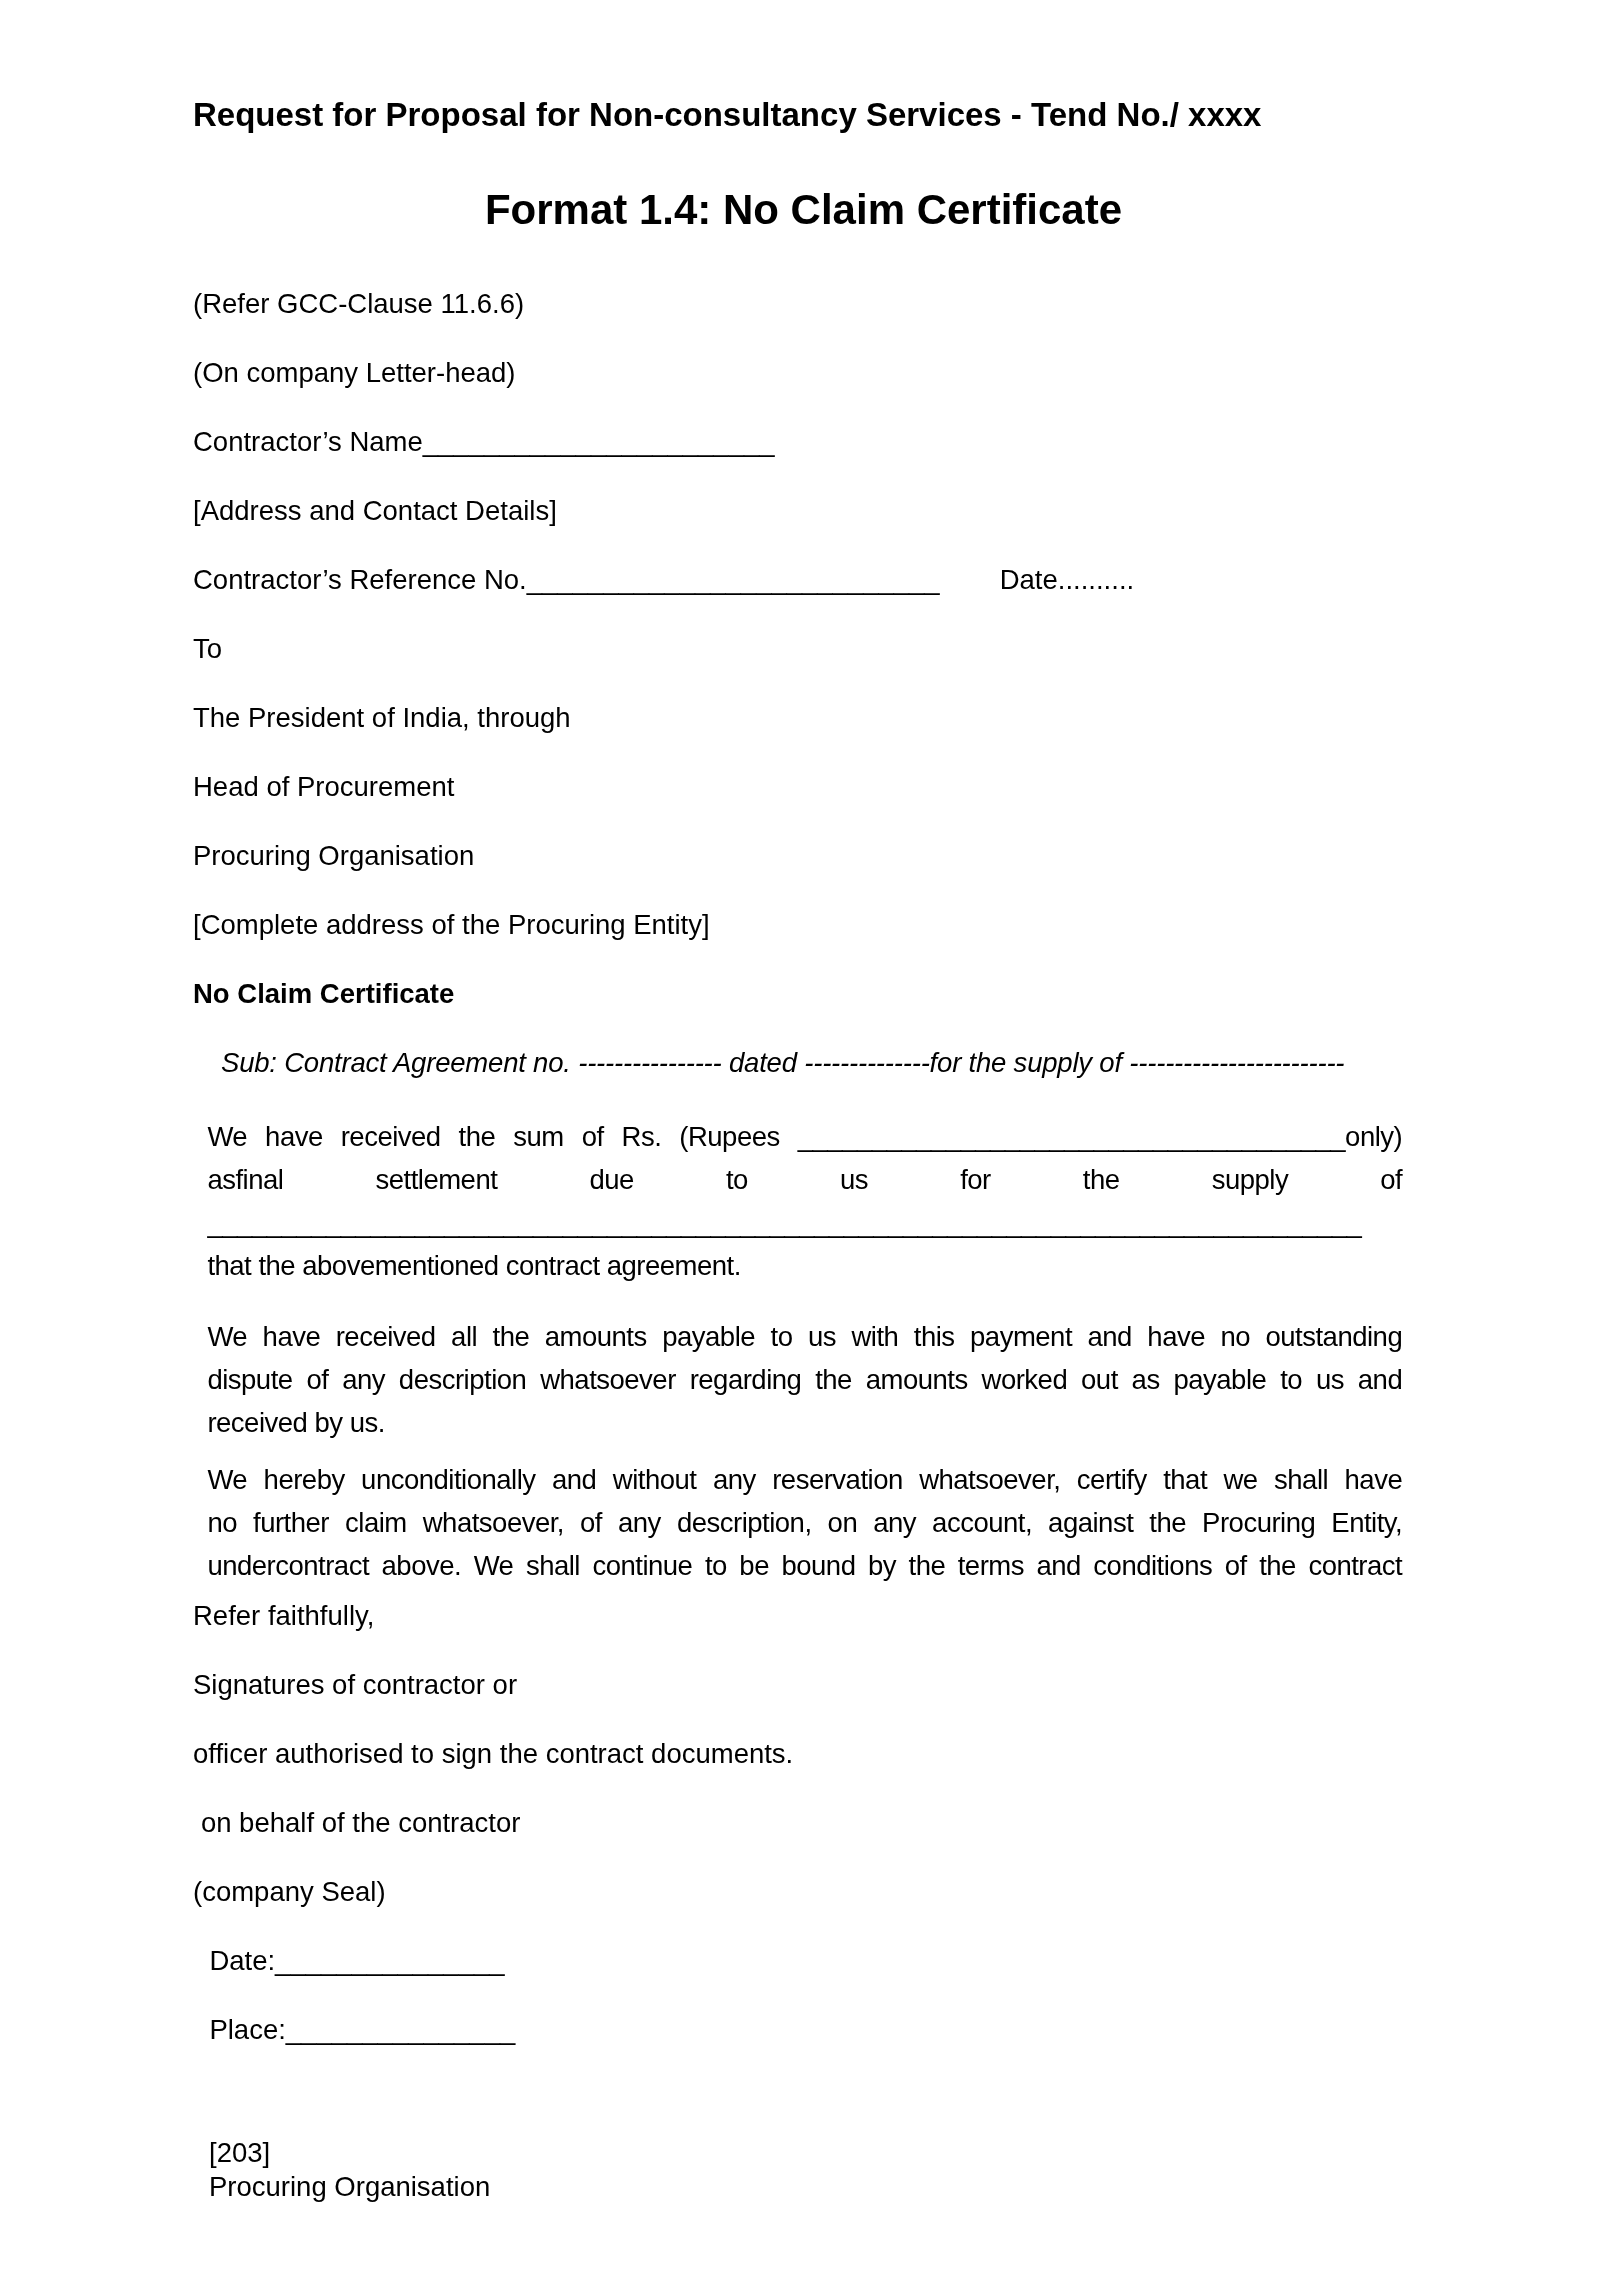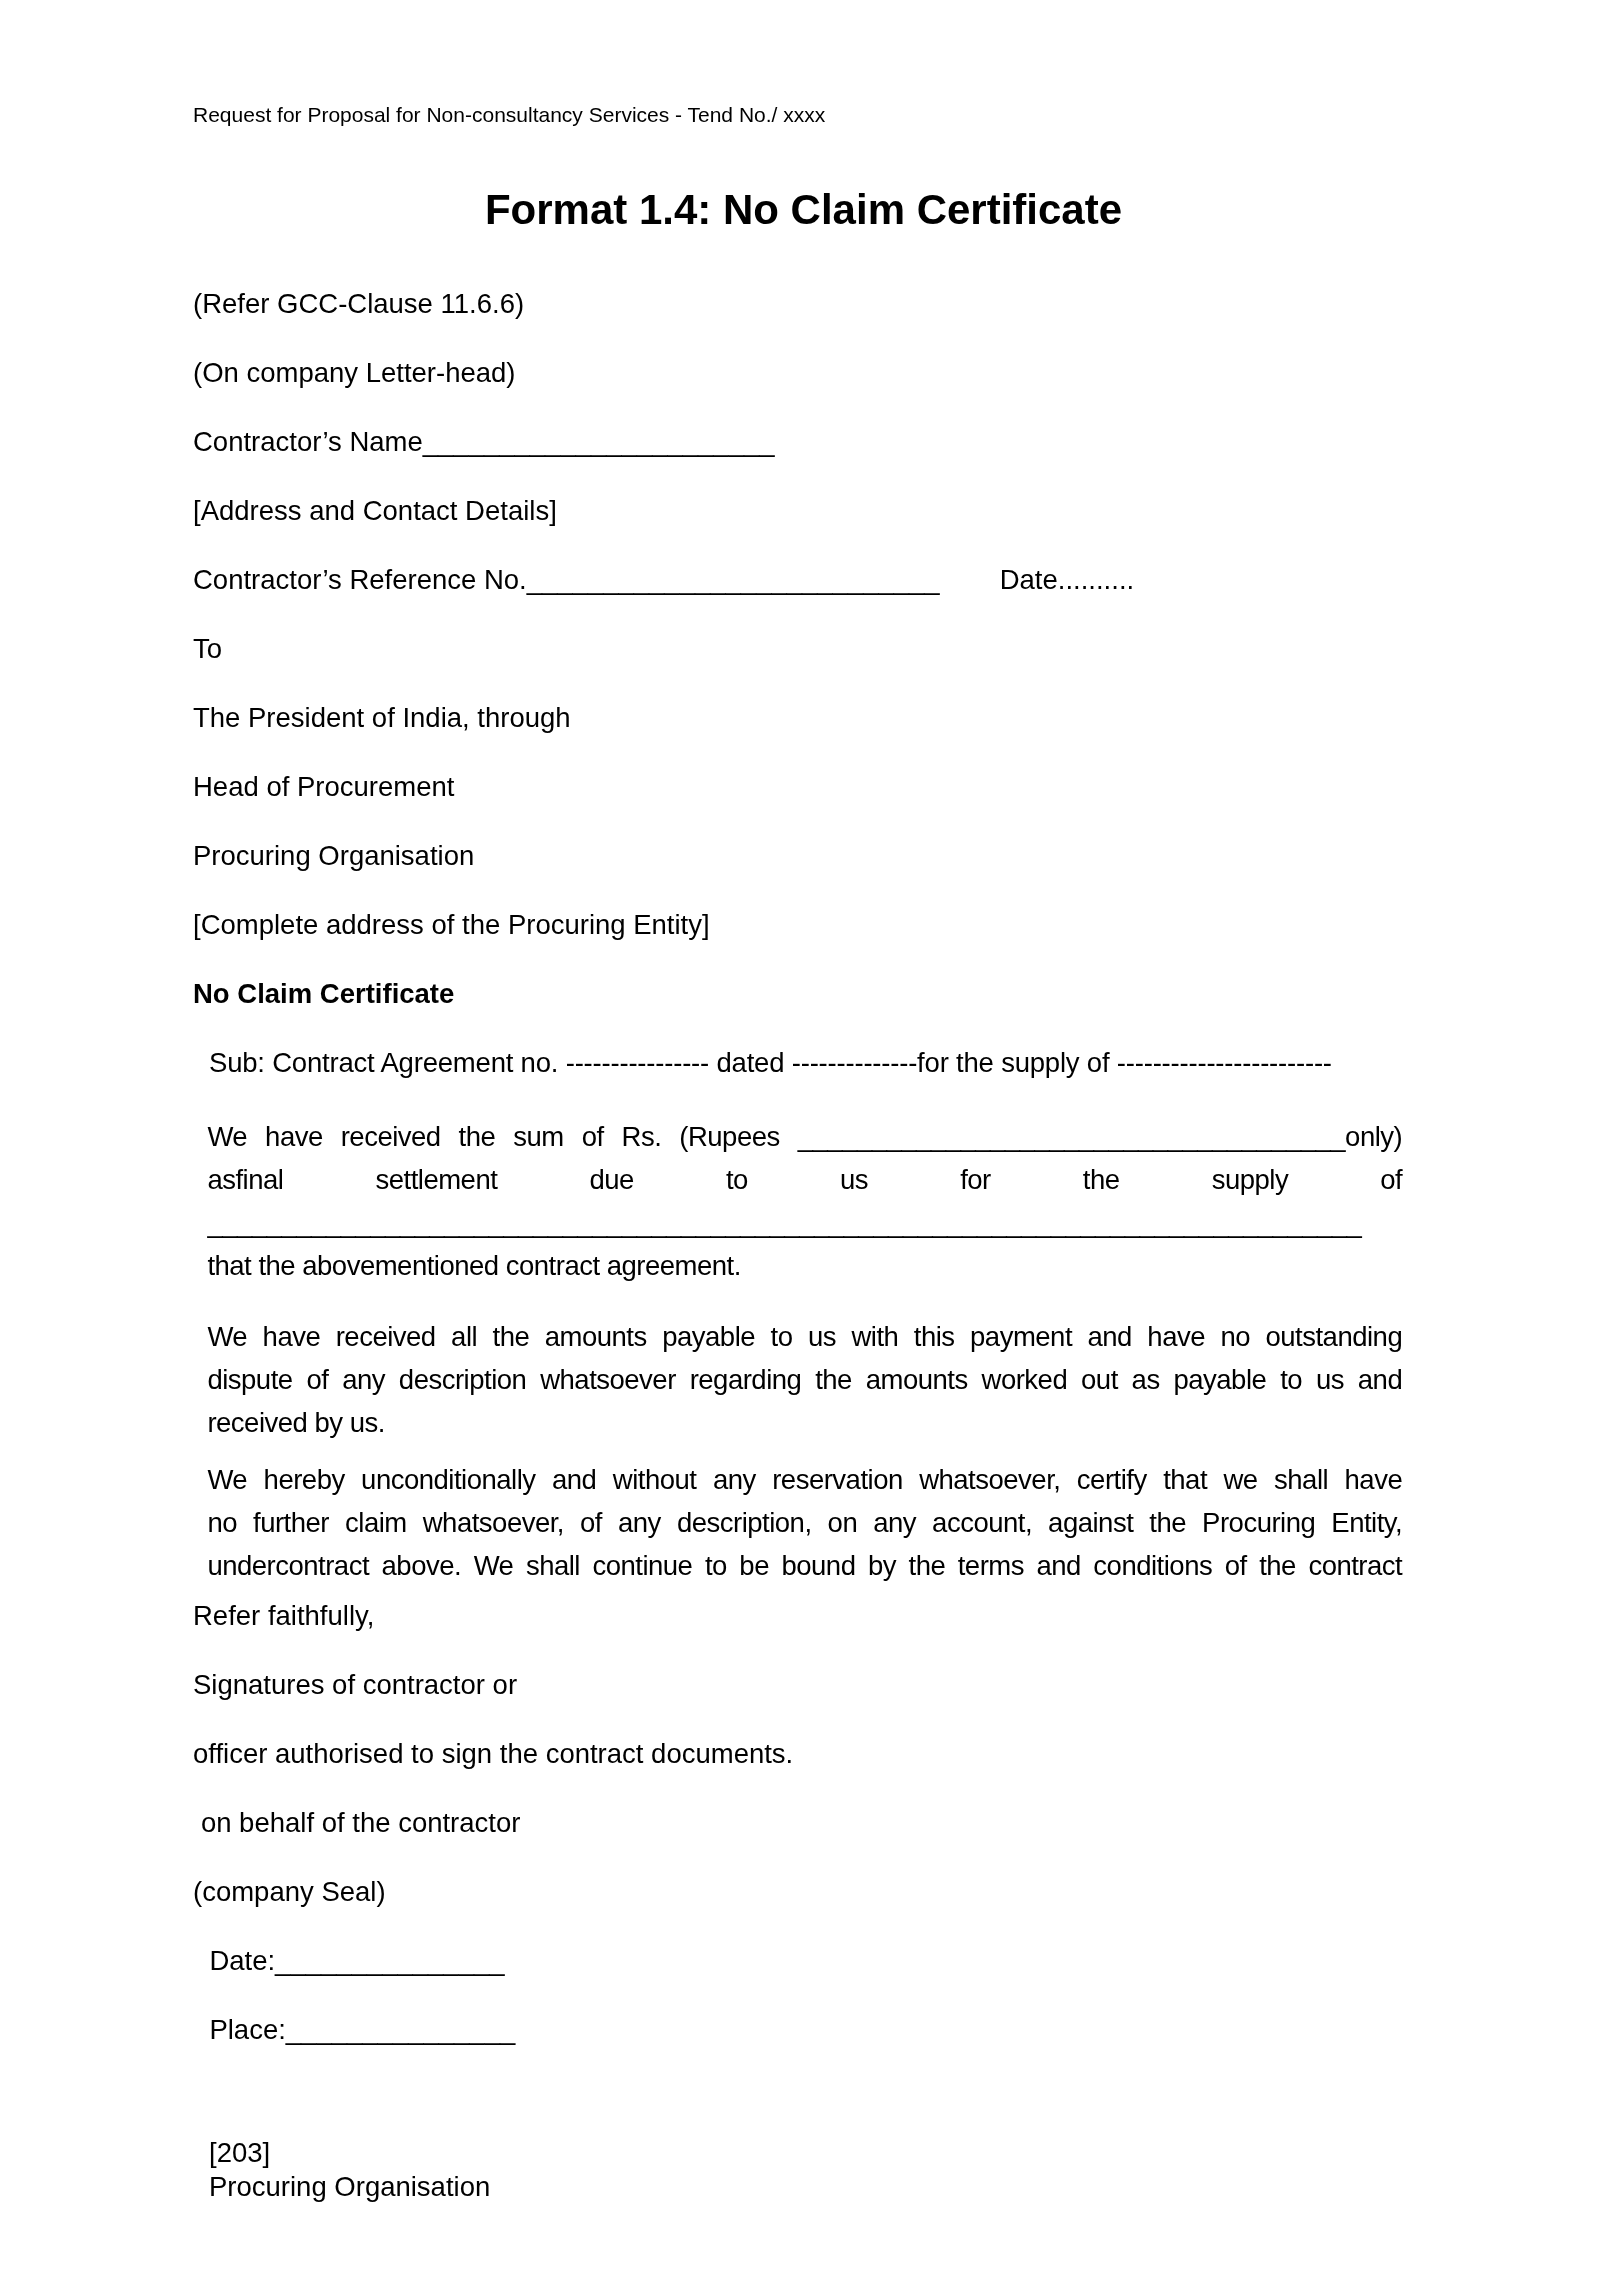--- a/index.html
+++ b/index.html
@@ -8,30 +8,30 @@
     width: 1623px;
     height: 2295px;
     background: #ffffff;
     color: #000000;
     font-family: "Liberation Sans", "DejaVu Sans", sans-serif;
     font-size: 27.5px;
     box-sizing: border-box;
     padding: 98px 209px 0 193px;
     overflow: hidden;
   }
-  .header-line { font-size: 21px; line-height: 34px; white-space: nowrap; }
+  .header-line { font-size: 33px; line-height: 34px; white-space: nowrap; font-weight: bold; }
   .doc-title {
     font-size: 42px; line-height: 52px; font-weight: 700;
     text-align: center; margin-top: 52px;
   }
   .meta { margin-top: 51px; }
   .line { line-height: 34px; margin-bottom: 35px; white-space: nowrap; }
   .center { text-align: left; }
   .bold { font-weight: 700; }
-  .subject { margin-left: 16px; letter-spacing: -0.2px; }
+  .subject { margin-left: 28px; letter-spacing: -0.2px; font-style: italic; }
   .date-gap { margin-left: 60px; }
   .para { margin-left: 14.4px; margin-right: 11.8px; }
   .p1 { margin-top: 29.4px; }
   .p2 { margin-top: 27.5px; }
   .p3 { margin-top: 14.4px; }
   .jline, .lline, .rule { line-height: 43px; letter-spacing: -0.5px; }
   .jline { text-align: justify; text-align-last: justify; }
   .lline { text-align: left; }
   .rule { white-space: nowrap; overflow: hidden; }
   .closing { margin-top: 11.8px; }

